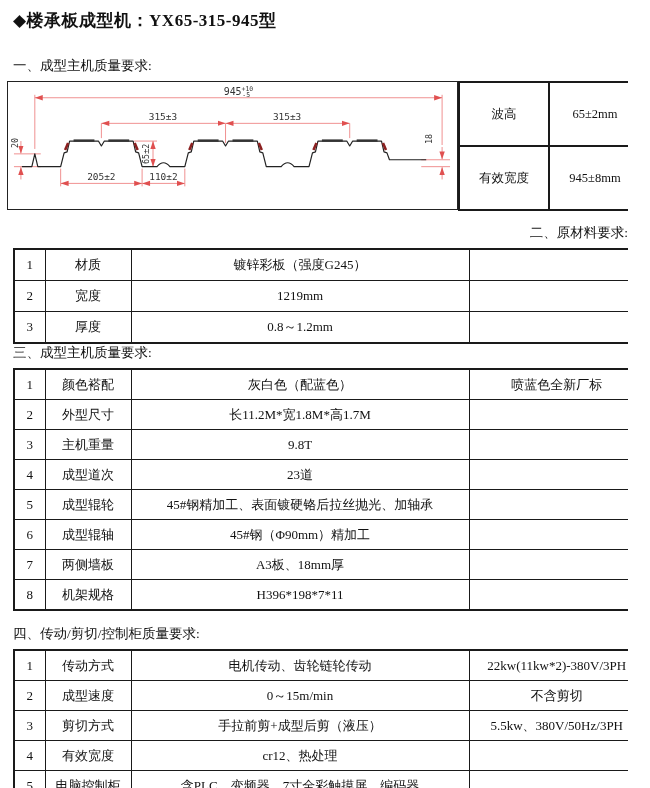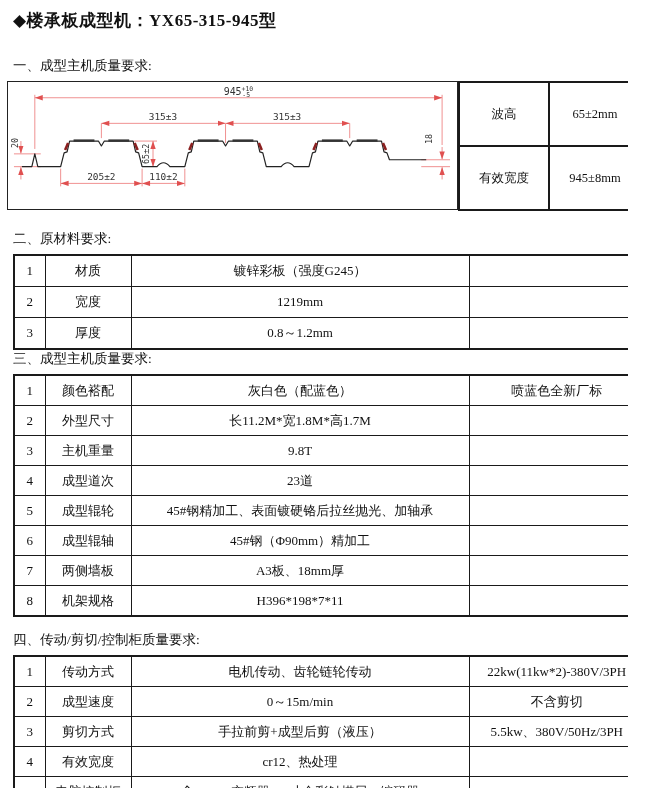--- a/index.html
+++ b/index.html
@@ -1,21 +1,21 @@
 <!DOCTYPE html>
 <html><head>
 <meta charset="utf-8">
 <style>
   html,body{margin:0;padding:0;background:#fff;}
   body{width:650px;font-family:"Liberation Serif","DejaVu Serif",serif;color:#111;}
   .page{width:628px;height:788px;overflow:hidden;background:#fff;}
   .title{font-size:17px;font-weight:bold;margin:0;padding:9px 0 0 13px;letter-spacing:.5px;}
   .sec-h{font-size:13.5px;margin:0 0 6px 13px;}
   .mt1{margin-top:25px;}
-  .mt2{margin-top:19px;}
+  .mt2{margin-top:13px;text-align:right;}
   .mt3{}
   .mt4{margin-top:14px;}
   .figure-row{display:flex;align-items:stretch;margin:0 5px 0 7px;}
   .diagram-box{width:449px;height:127px;border:1.5px solid #222;flex:none;}
   .diagram-box svg{display:block;width:100%;height:100%;}
   .spec-table{border-collapse:collapse;flex:none;width:184px;height:130px;table-layout:fixed;border:2px solid #1a1a1a;padding-left:24px;}
   .spec-table td{border:2px solid #1a1a1a;text-align:center;vertical-align:middle;font-size:12.5px;}
   .spec-table td.sl{width:86px;}
   table.main{border-collapse:collapse;table-layout:fixed;width:631px;margin:0 5px 0 13px;border:2px solid #1a1a1a;}
   table.main td{border:1px solid #1a1a1a;text-align:center;vertical-align:middle;font-size:13px;white-space:nowrap;overflow:hidden;}

